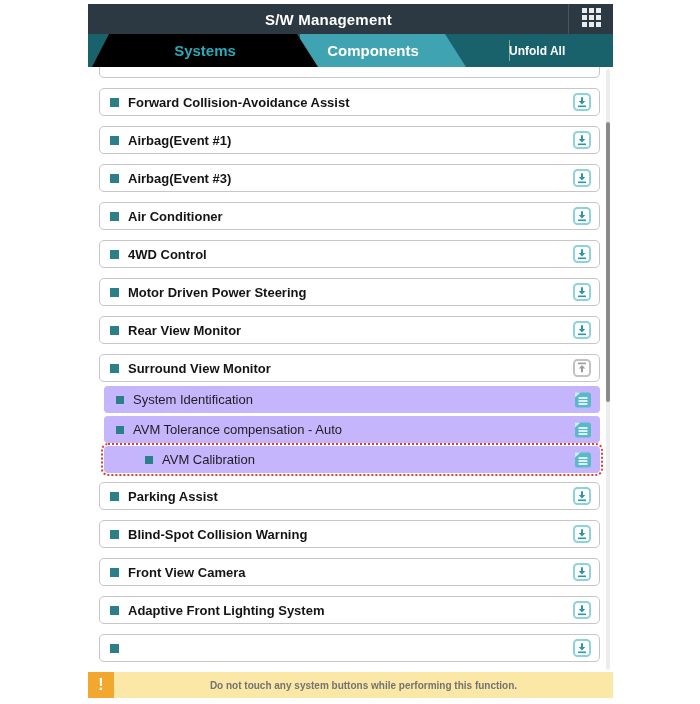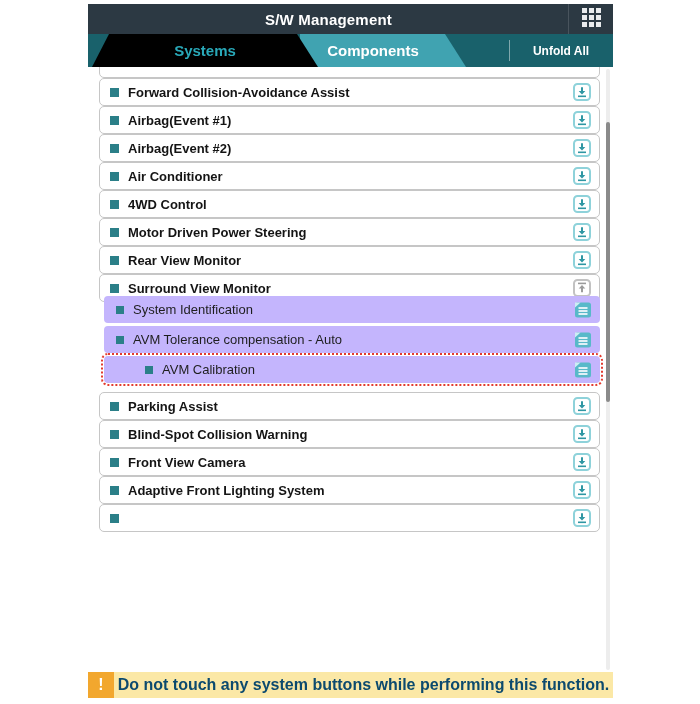--- a/index.html
+++ b/index.html
@@ -16,29 +16,29 @@
 
   
   .tabbar{position:relative;height:33px;background:#19616b;}
   .tab{position:absolute;top:0;height:33px;display:flex;align-items:center;justify-content:center;
        font-size:15px;font-weight:bold;cursor:pointer;}
   .tab-systems{left:4px;width:226px;background:#000000;color:#29a9b9;z-index:2;
        clip-path:polygon(17px 0,205px 0,226px 33px,0 33px);}
   .tab-components{left:212px;width:166px;background:#40a3b1;color:#ffffff;z-index:1;
        clip-path:polygon(0 0,145px 0,166px 33px,0 33px);padding-right:20px;box-sizing:border-box;}
   .unfold{position:absolute;right:0;top:0;width:104px;height:33px;display:flex;align-items:center;
-       justify-content:center;color:#ffffff;font-size:12px;font-weight:bold;cursor:pointer;}
+       color:#ffffff;font-size:12px;font-weight:bold;cursor:pointer;}
   .unfold::before{content:"";position:absolute;left:0;top:6px;bottom:6px;width:1px;
        background:rgba(255,255,255,.45);}
 
   
   .list{position:absolute;top:63px;left:0;right:0;height:605px;overflow:hidden;
         padding:0 13px 0 11px;box-sizing:border-box;background:#ffffff;}
   .row{height:28px;background:#ffffff;border:1px solid #c6c6c6;border-radius:5px;
-       display:flex;align-items:center;box-sizing:border-box;cursor:pointer;}
+       display:flex;align-items:center;margin-bottom:10px;box-sizing:border-box;cursor:pointer;}
   .row.partial{margin-top:-17px;}
   .bullet{width:9px;height:9px;background:#2b7f88;margin:0 9px 0 10px;flex:none;}
   .label{font-size:13px;font-weight:bold;color:#141414;white-space:nowrap;}
   .icon{margin-left:auto;margin-right:8px;width:18px;height:18px;flex:none;display:flex;cursor:pointer;}
 
   .subwrap{margin:-6px 0 9px 0;padding-left:5px;}
   .subrow{height:27px;background:#c4b5fd;border-radius:4px;display:flex;align-items:center;
           box-sizing:border-box;margin-bottom:3px;position:relative;cursor:pointer;}
   .subrow .bullet{width:8px;height:8px;margin:0 9px 0 12px;}
   .subrow .label{font-weight:normal;color:#1e1e1e;}
@@ -46,21 +46,21 @@
 
   .scroll-track{position:absolute;right:3px;top:2px;bottom:2px;width:4px;background:#ededed;
         border-radius:2px;}
   .scroll-thumb{position:absolute;top:53px;height:280px;width:4px;background:#8a8a8a;border-radius:2px;}
 
   
   .warning{position:absolute;left:0;right:0;top:668px;height:26px;display:flex;}
   .warn-icon{width:26px;background:#f2a72e;color:#ffffff;font-weight:bold;font-size:16px;
         display:flex;align-items:center;justify-content:center;flex:none;}
   .warn-text{flex:1;background:#fbe8a6;display:flex;align-items:center;justify-content:center;
-        font-size:16px;font-weight:bold;color:#0c4a6e;}
+        font-size:10px;font-weight:bold;color:#737373;}
 </style>
 </head>
 <body>
 
 <div class="page">
   <div class="app">
 
     <header class="hdr">
       <div class="hdr-title">S/W Management</div>
       <div class="grid-btn">
@@ -116,21 +116,21 @@
               <svg width="18" height="18" viewBox="0 0 18 18">
                 <rect x="1" y="1" width="16" height="16" rx="3.5" fill="#ffffff" stroke="#8ed2da" stroke-width="2"></rect>
                 <path d="M9 4.3 V9" stroke="#2f96a3" stroke-width="2"></path>
                 <path d="M5.7 8 L9 11.6 L12.3 8 Z" fill="#2f96a3"></path>
                 <path d="M5 13.3 H13" stroke="#2f96a3" stroke-width="1.6"></path>
               </svg>
             </span>
           </div>
           <div class="row">
             <span class="bullet"></span>
-            <span class="label">Airbag(Event #2)</span>
+            <span class="label">Airbag(Event #3)</span>
             <span class="icon">
               <svg width="18" height="18" viewBox="0 0 18 18">
                 <rect x="1" y="1" width="16" height="16" rx="3.5" fill="#ffffff" stroke="#8ed2da" stroke-width="2"></rect>
                 <path d="M9 4.3 V9" stroke="#2f96a3" stroke-width="2"></path>
                 <path d="M5.7 8 L9 11.6 L12.3 8 Z" fill="#2f96a3"></path>
                 <path d="M5 13.3 H13" stroke="#2f96a3" stroke-width="1.6"></path>
               </svg>
             </span>
           </div>
           <div class="row">

